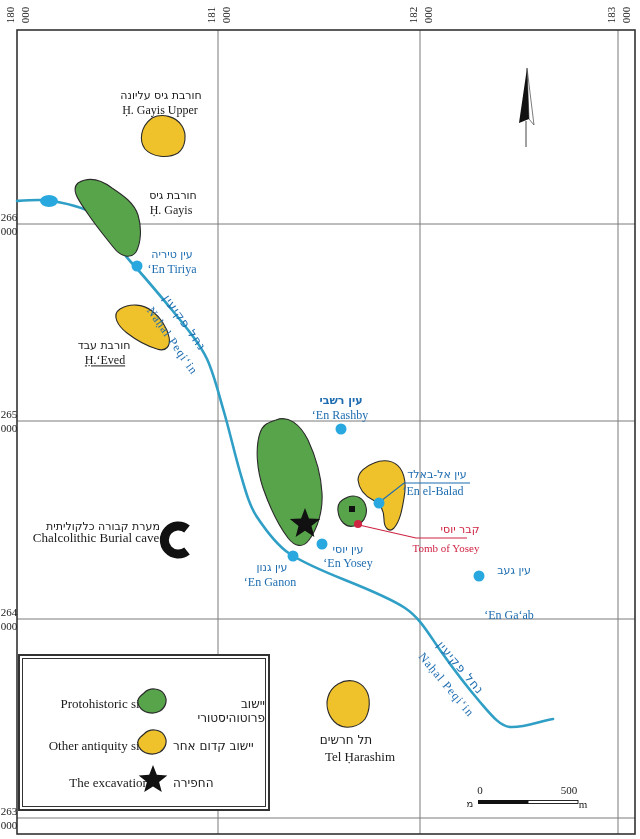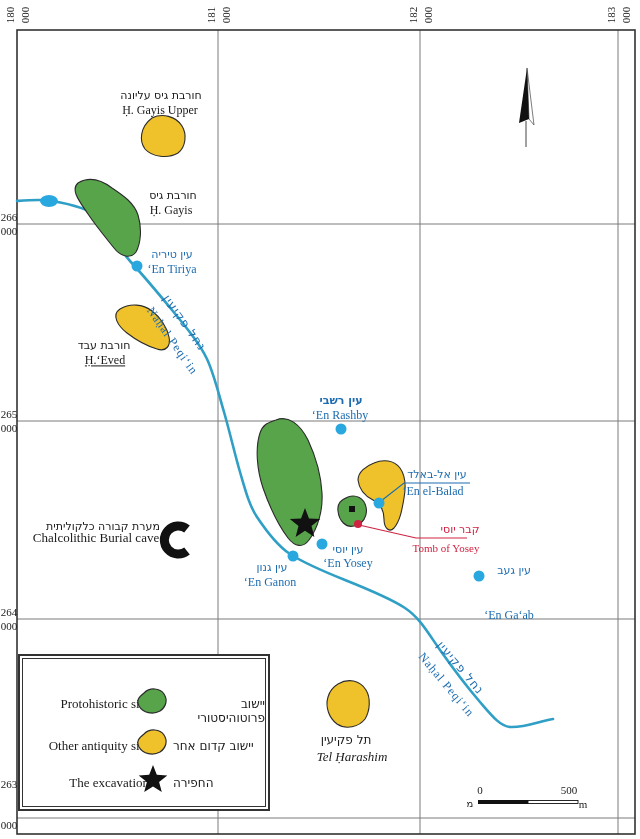--- a/index.html
+++ b/index.html
@@ -103,21 +103,21 @@
   <div class="lbl coord vert" style="left:428px;top:15px;">000</div>
   <div class="lbl coord vert" style="left:611px;top:15px;">183</div>
   <div class="lbl coord vert" style="left:626px;top:15px;">000</div>
 
   <div class="lbl coord" style="left:9px;top:217px;">266</div>
   <div class="lbl coord" style="left:9px;top:231px;">000</div>
   <div class="lbl coord" style="left:9px;top:414px;">265</div>
   <div class="lbl coord" style="left:9px;top:428px;">000</div>
   <div class="lbl coord" style="left:9px;top:612px;">264</div>
   <div class="lbl coord" style="left:9px;top:626px;">000</div>
-  <div class="lbl coord" style="left:9px;top:784px;font-family:Liberation Serif, serif;">263</div>
+  <div class="lbl coord" style="left:9px;top:811px;font-family:Liberation Serif, serif;">263</div>
   <div class="lbl coord" style="left:9px;top:825px;">000</div>
 
   <div class="lbl he" dir="rtl" style="left:161px;top:96px;">חורבת גיס עליונה</div>
   <div class="lbl" style="left:160px;top:111px;">Ḥ. Gayis Upper</div>
 
   <div class="lbl he" dir="rtl" style="left:173px;top:196px;">חורבת גיס</div>
   <div class="lbl" style="left:171px;top:211px;">Ḥ. Gayis</div>
 
   <div class="lbl he blue" dir="rtl" style="left:172px;top:255px;">עין טיריה</div>
   <div class="lbl blue" style="left:172px;top:270px;font-family:Liberation Serif, serif;">‘En Tiriya</div>
@@ -145,22 +145,22 @@
 
   <div class="lbl he blue" dir="rtl" style="left:514px;top:571px;">עין געב</div>
   <div class="lbl blue" style="left:509px;top:616px;font-family:Liberation Serif, serif;">‘En Ga‘ab</div>
 
   <div class="lbl he" dir="rtl" style="left:103px;top:527px;font-size:11px;">מערת קבורה כלקוליתית</div>
   <div class="lbl" style="left:96px;top:538px;font-size:13px;">Chalcolithic Burial cave</div>
 
   <div class="lbl he riv-lbl r50" dir="rtl" style="left:460px;top:668px;">נחל פקיעין</div>
   <div class="lbl riv-lbl r50" style="left:446px;top:685px;">Naḥal Peqi‘in</div>
 
-  <div class="lbl he" dir="rtl" style="left:346px;top:741px;font-size:12px;">תל פקיעין</div>
-  <div class="lbl" style="left:352px;top:757px;font-size:13px;font-style:italic;">Tel Ḥarashim</div>
+  <div class="lbl he" dir="rtl" style="left:346px;top:741px;font-size:12px;">תל חרשים</div>
+  <div class="lbl" style="left:360px;top:757px;font-size:13px;">Tel Ḥarashim</div>
 
   <div class="legend-box">
     <div class="legend-inner">
       <div class="leg-en" style="top:37px;">Protohistoric site</div>
       <svg class="leg-sym" style="top:27px;" width="34" height="30" viewBox="0 0 34 30">
         <path d="M9,7 C15,1 25,2 29,8 C33,14 31,21 25,25 C18,29 8,27 4,20 C1,14 4,11 9,7 Z" fill="var(--c-proto)" stroke="#2b2b2b" stroke-width="1.2"></path>
       </svg>
       <div class="leg-he" dir="rtl" style="top:38px;">יישוב פרוטוהיסטורי</div>
 
       <div class="leg-en" style="top:79px;">Other antiquity site</div>

